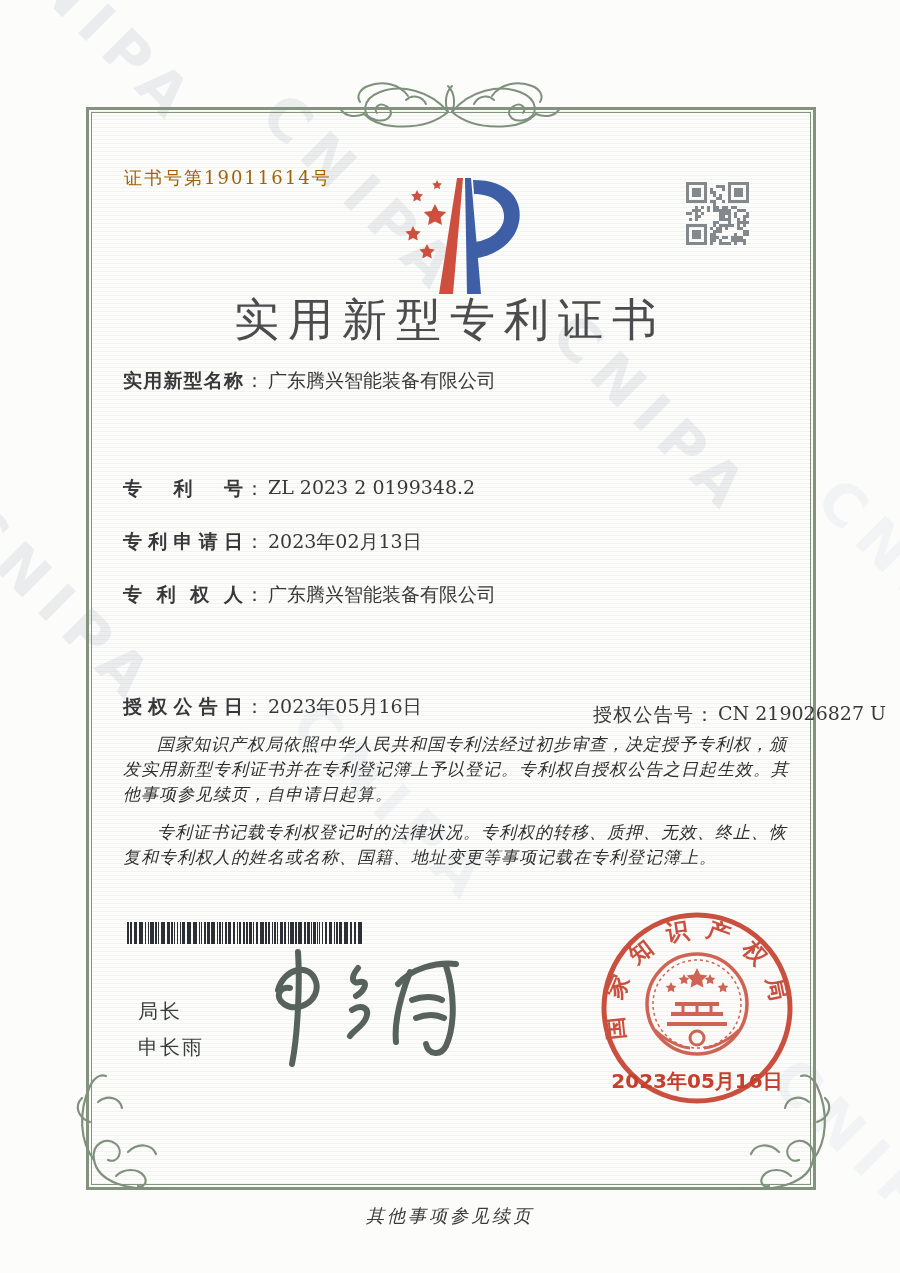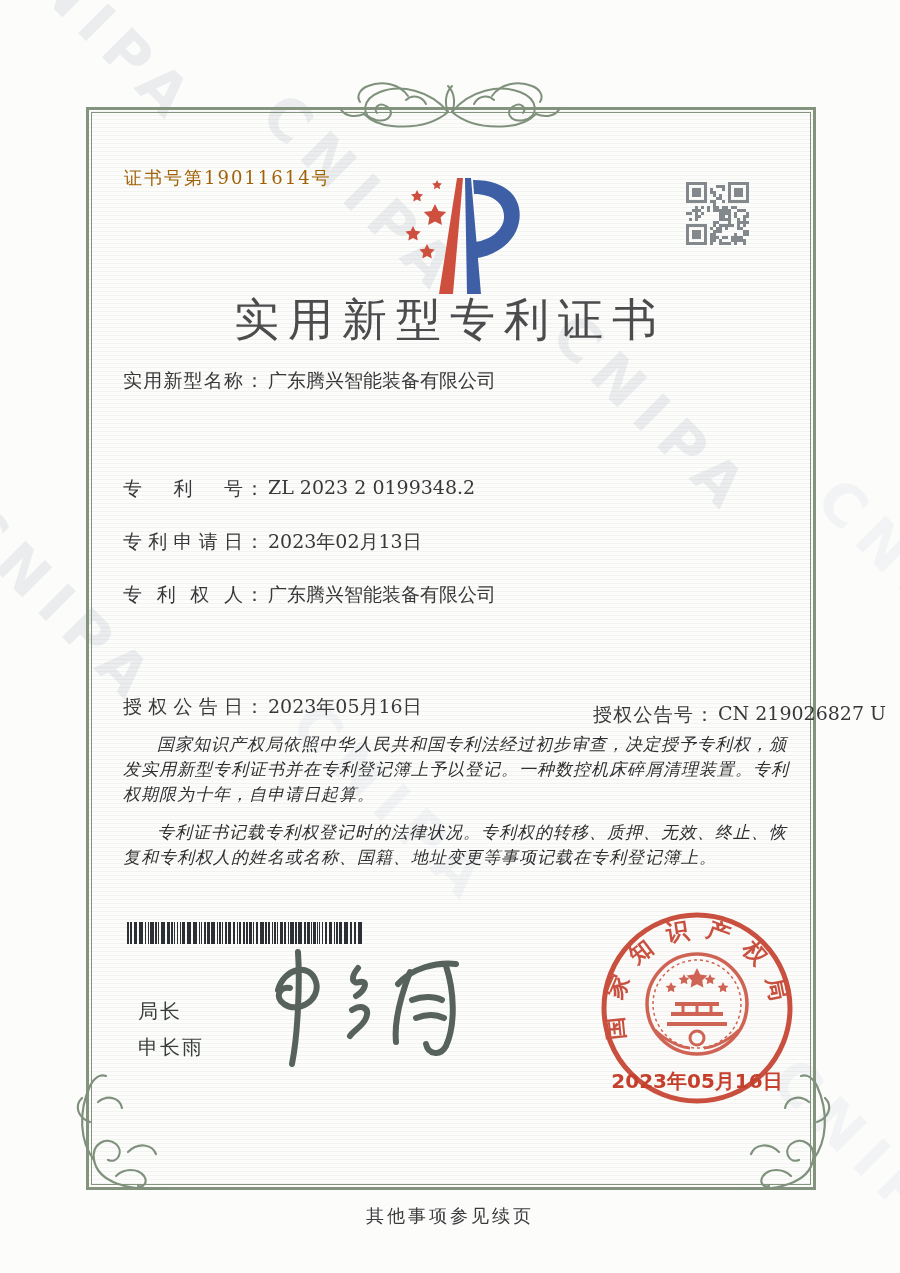--- a/index.html
+++ b/index.html
@@ -16,41 +16,41 @@
   .wm{position:absolute;font-family:"DejaVu Sans","Liberation Sans",sans-serif;font-weight:bold;
       font-size:58px;letter-spacing:12px;color:rgba(188,194,206,0.28);transform:rotate(45deg);
       white-space:nowrap;pointer-events:none;}
   .wm.f{color:rgba(198,204,214,0.18);}
   .cert-no{position:absolute;left:124px;top:166px;font-size:18px;letter-spacing:2px;color:#a16207;}
   .logo{position:absolute;left:393px;top:170px;}
   .qr{position:absolute;left:686px;top:182px;}
   .title{position:absolute;left:0;top:290px;width:100%;text-align:center;font-size:45px;font-weight:normal;
          letter-spacing:9px;color:#4c4c4e;}
   .row{position:absolute;left:123px;font-size:19px;color:#38383a;}
-  .row .label{display:inline-block;width:120px;text-align:justify;text-align-last:justify;vertical-align:top;}
+  .row .label{display:inline-block;width:120px;text-align:justify;text-align-last:justify;vertical-align:top;font-weight:bold;}
   .row .colon{margin:0 4px 0 2px;vertical-align:top;}
   .row .value{display:inline-block;vertical-align:top;}
   .row .value.wide{width:505px;line-height:28px;}
   .col2{position:absolute;left:470px;top:8px;white-space:nowrap;}
   .col2 .label2{display:inline-block;width:100px;text-align:justify;text-align-last:justify;vertical-align:top;}
   .paras{position:absolute;left:123px;top:732px;width:680px;}
   .paras p{margin:0 0 13px 0;text-indent:2em;font-size:17px;line-height:25px;color:#2f2f31;
            font-style:italic;letter-spacing:1px;}
   .barcode{position:absolute;left:127px;top:922px;}
   .official{position:absolute;left:138px;font-family:"DejaVu Sans","Liberation Sans",sans-serif;
             font-size:20px;color:#3a3f3e;letter-spacing:2px;}
   .official.t{top:998px;} .official.n{top:1034px;}
   .signature{position:absolute;left:240px;top:938px;}
   .seal{position:absolute;left:597px;top:908px;}
   .ornament-top{position:absolute;left:330px;top:78px;}
   .corner{position:absolute;top:1072px;}
   .corner.l{left:68px;} .corner.r{left:734px;transform:scaleX(-1);}
   .pageinfo{position:absolute;left:0;top:1148px;width:100%;text-align:center;font-size:15px;color:#333335;letter-spacing:1px;}
   .footnote{position:absolute;left:0;top:1204px;width:100%;text-align:center;font-size:18px;color:#3a3a3c;
-            letter-spacing:3px;}
+            font-style:italic;letter-spacing:3px;}
 </style>
 </head>
 <body>
 
 <div class="page">
 
   <div class="wm" style="left:-30px;top:-10px;">CNIPA</div>
   <div class="wm" style="left:235px;top:160px;">CNIPA</div>
   <div class="wm" style="left:525px;top:380px;">CNIPA</div>
   <div class="wm" style="left:-70px;top:570px;">CNIPA</div>
@@ -258,21 +258,21 @@
     <span class="label">专利权人</span><span class="colon">：</span><span class="value">广东腾兴智能装备有限公司</span>
   </div>
   <div class="row" style="top:694px;">
     <span class="label">授权公告日</span><span class="colon">：</span><span class="value">2023年05月16日</span>
     <span class="col2">
       <span class="label2">授权公告号</span><span class="colon">：</span><span class="value">CN 219026827 U</span>
     </span>
   </div>
 
   <div class="paras">
-    <p>国家知识产权局依照中华人民共和国专利法经过初步审查，决定授予专利权，颁发实用新型专利证书并在专利登记簿上予以登记。一种数控机床碎屑清理装置。专利权期限为十年，自申请日起算。</p>
+    <p>国家知识产权局依照中华人民共和国专利法经过初步审查，决定授予专利权，颁发实用新型专利证书并在专利登记簿上予以登记。专利权自授权公告之日起生效。其他事项参见续页，自申请日起算。</p>
     <p>专利证书记载专利权登记时的法律状况。专利权的转移、质押、无效、终止、恢复和专利权人的姓名或名称、国籍、地址变更等事项记载在专利登记簿上。</p>
   </div>
 
   <svg class="barcode" width="240" height="24" viewBox="0 0 240 24">
     <g id="bc-g" fill="#2c3034">
         <rect x="0" y="0" width="2" height="22"></rect>
         <rect x="3" y="0" width="2" height="22"></rect>
         <rect x="7" y="0" width="3" height="22"></rect>
         <rect x="12" y="0" width="4" height="22"></rect>
         <rect x="18" y="0" width="1" height="22"></rect>

